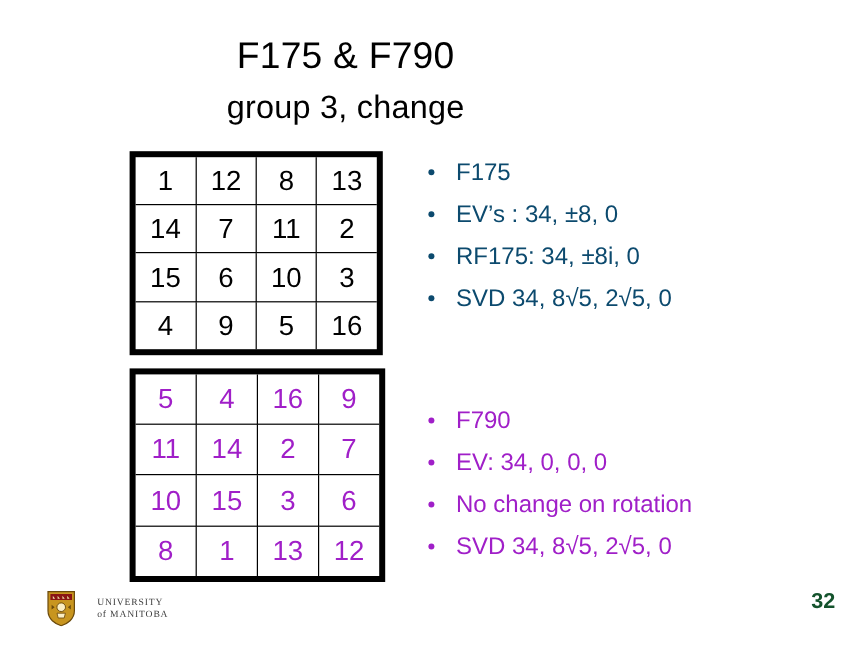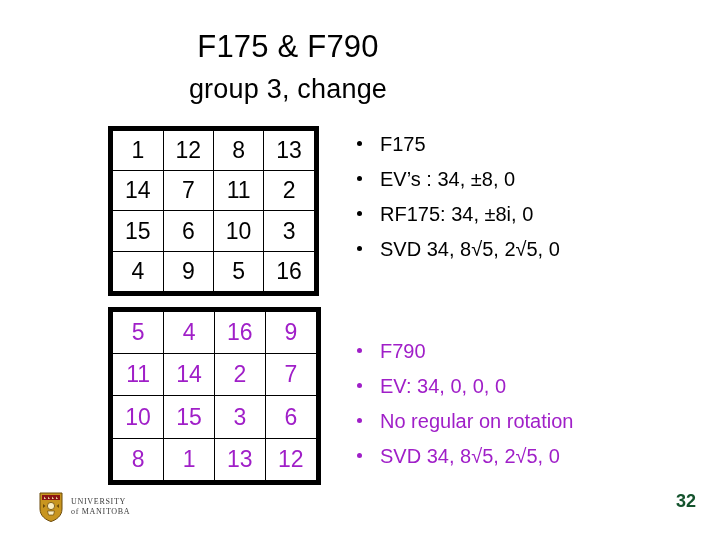--- a/index.html
+++ b/index.html
@@ -104,36 +104,36 @@
     top: 7px;
     width: 5px;
     height: 5px;
     border-radius: 50%;
     background: currentColor;
   }
 
   #bullets-f175 {
     left: 353px;
     top: 134px;
-    color: #000000;
+    color: #0c4a6e;
   }
   #bullets-f790 {
     left: 353px;
     top: 341px;
     color: #A01FC8;
   }
 
   
   #footer-logo {
     position: absolute;
     left: 38px;
     top: 492px;
     display: flex;
     align-items: center;
-    gap: 7px;
+    gap: 17px;
   }
   #footer-logo .crest {
     width: 26px;
     height: 30px;
     flex: none;
   }
   #footer-logo .wordmark {
     display: flex;
     flex-direction: column;
     justify-content: center;
@@ -254,21 +254,21 @@
   <li>
     <span class="bullet-dot"></span>
     <span>F790</span>
   </li>
   <li>
     <span class="bullet-dot"></span>
     <span>EV: 34, 0, 0, 0</span>
   </li>
   <li>
     <span class="bullet-dot"></span>
-    <span>No regular on rotation</span>
+    <span>No change on rotation</span>
   </li>
   <li>
     <span class="bullet-dot"></span>
     <span>SVD 34, 8√5, 2√5, 0</span>
   </li>
 </ul>
 
 <div id="footer-logo">
   <svg class="crest" viewBox="0 0 26 30">
     <path d="M2 1 H24 V17 C24 24 18 28 13 29.5 C8 28 2 24 2 17 Z" fill="#C8951F" stroke="#6b4a0c" stroke-width="1"></path>

